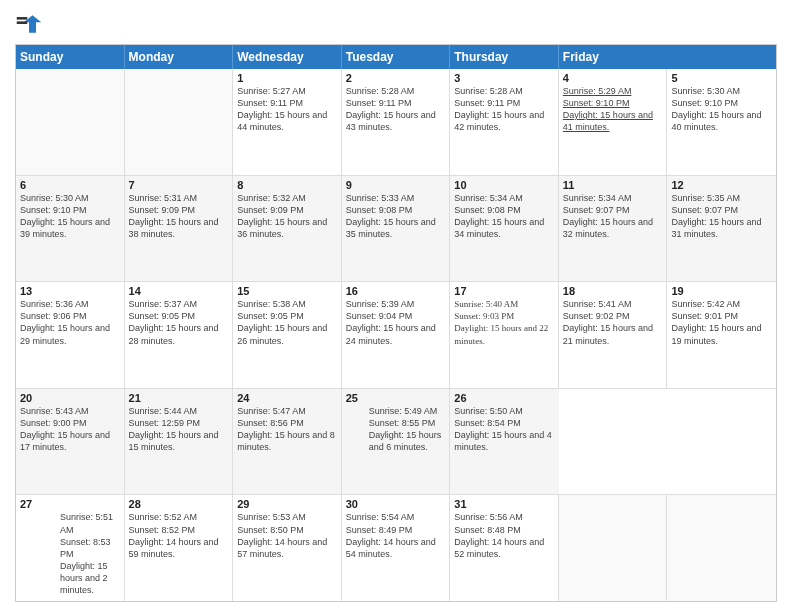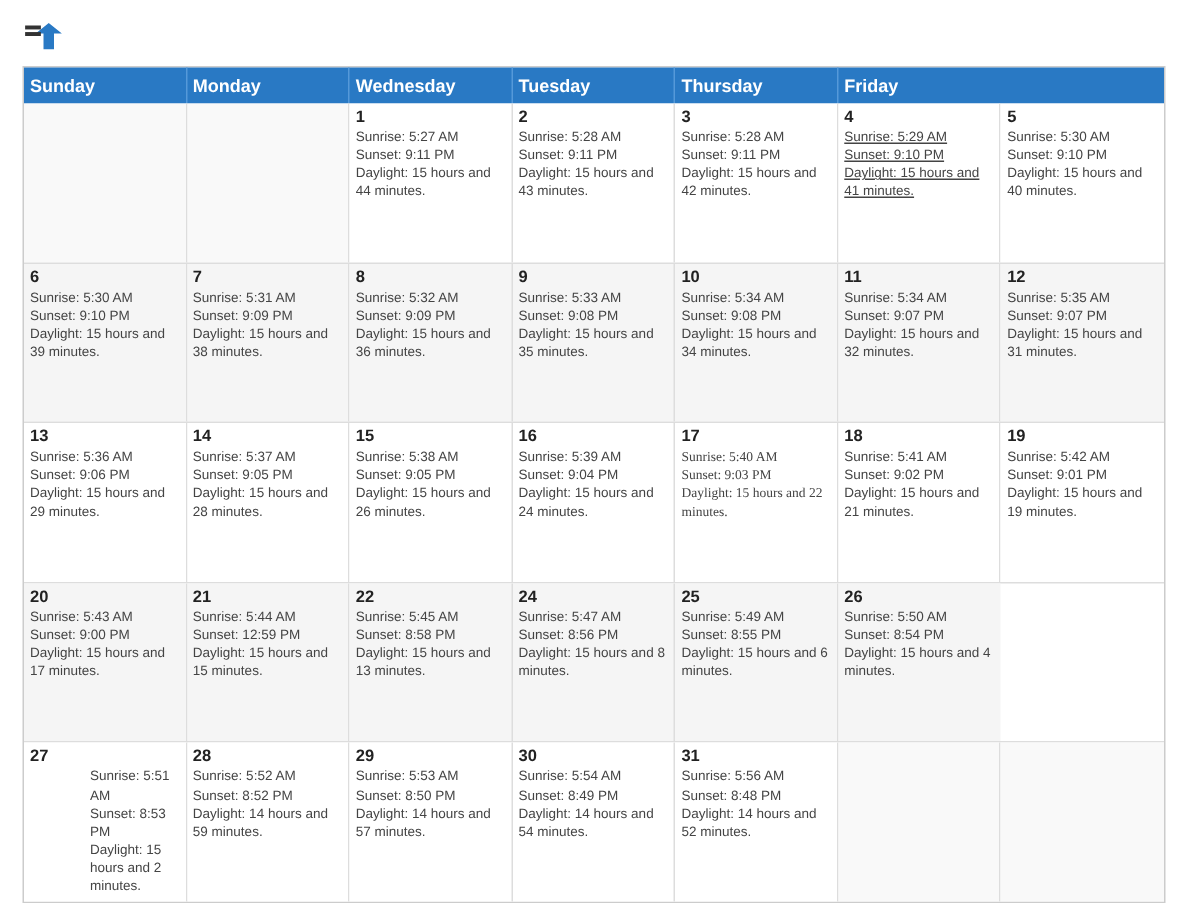--- a/index.html
+++ b/index.html
@@ -270,34 +270,28 @@
 Sunset: 9:00 PM
 Daylight: 15 hours and 17 minutes.</div>
           </div>
           <div class="cal-cell alt">
             <div class="day-num">21</div>
             <div class="day-info" style="white-space: pre-line;">Sunrise: 5:44 AM
 Sunset: 12:59 PM
 Daylight: 15 hours and 15 minutes.</div>
           </div>
           <div class="cal-cell alt">
-            <div class="day-num">22</div>
-            <div class="day-info" style="white-space: pre-line;">Sunrise: 5:45 AM
-Sunset: 8:58 PM
-Daylight: 15 hours and 13 minutes.</div>
-          </div>
-          <div class="cal-cell alt">
             <div class="day-num">24</div>
             <div class="day-info" style="white-space: pre-line;">Sunrise: 5:47 AM
 Sunset: 8:56 PM
 Daylight: 15 hours and 8 minutes.</div>
           </div>
           <div class="cal-cell alt">
             <div class="day-num">25</div>
-            <div class="day-info" style="white-space: pre-line;">Sunrise: 5:49 AM
+            <div class="day-info" style="white-space: pre-line; margin-left: 23px;">Sunrise: 5:49 AM
 Sunset: 8:55 PM
 Daylight: 15 hours and 6 minutes.</div>
           </div>
           <div class="cal-cell alt">
             <div class="day-num">26</div>
             <div class="day-info" style="white-space: pre-line;">Sunrise: 5:50 AM
 Sunset: 8:54 PM
 Daylight: 15 hours and 4 minutes.</div>
           </div>
         </div>

